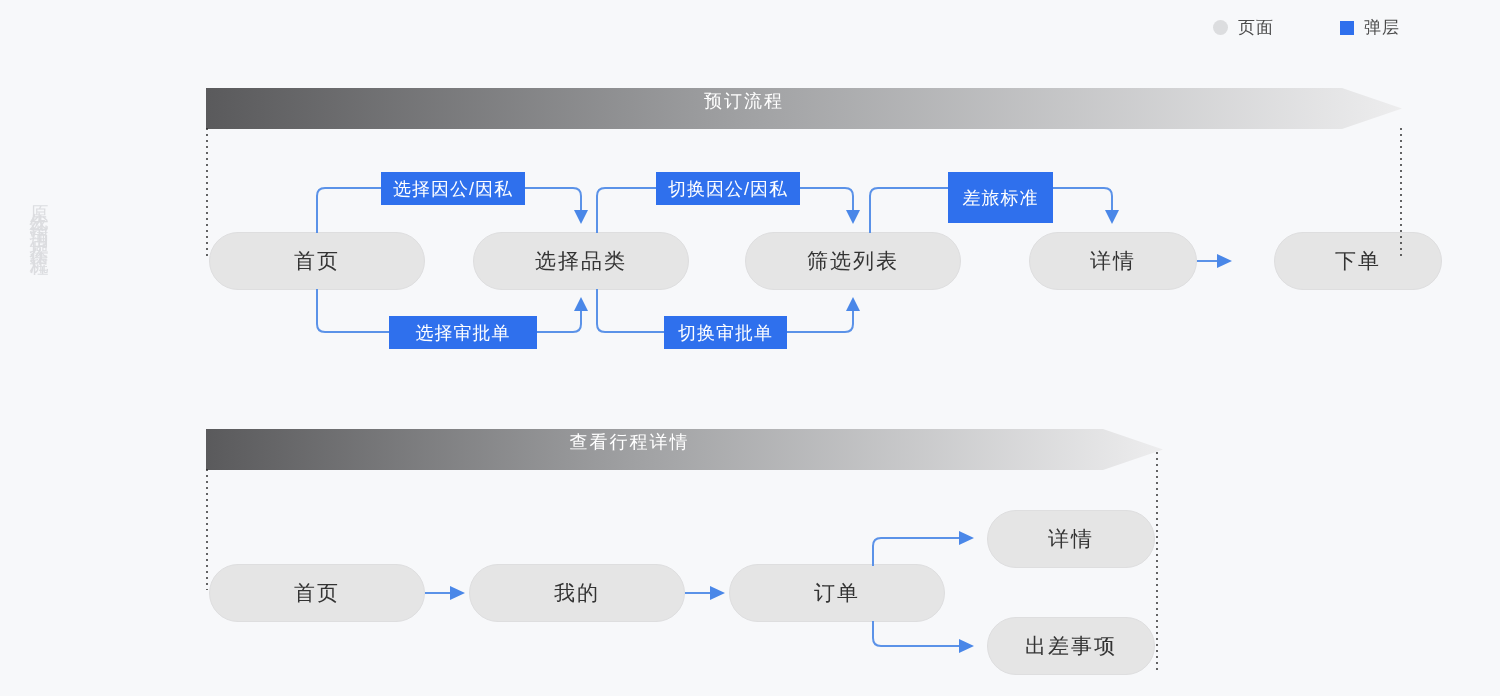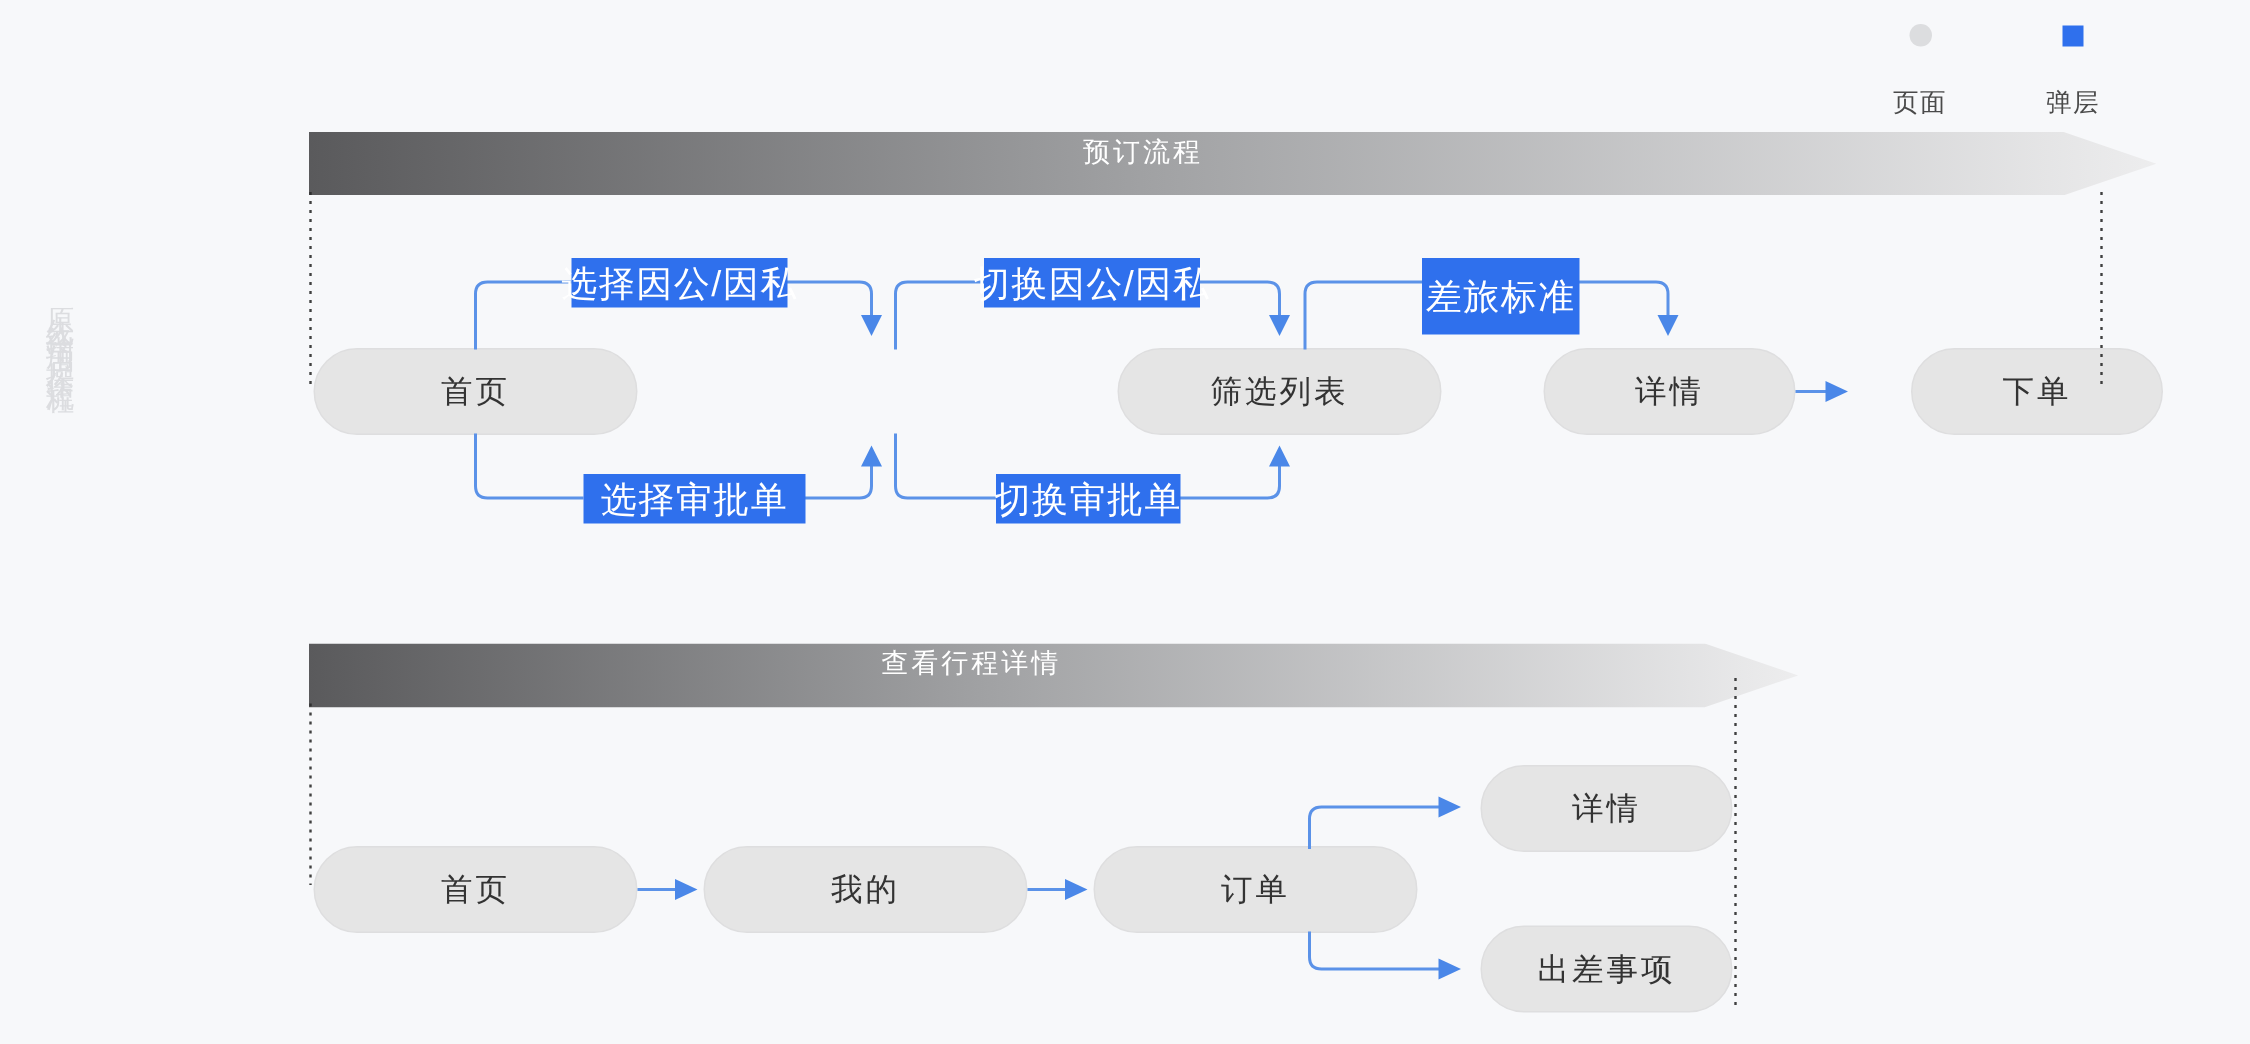--- a/index.html
+++ b/index.html
@@ -7,38 +7,38 @@
     width:1500px;height:696px;
     background:#f7f8fa;
     font-family:"Liberation Sans","DejaVu Sans",sans-serif;
     overflow:hidden;
     position:relative;
   }
   .canvas{position:absolute;inset:0;}
 
   
   .legend{position:absolute;top:16px;right:100px;display:flex;align-items:center;gap:66px;}
-  .legend-item{display:flex;align-items:center;gap:26px;flex-direction:column;}
+  .legend-item{display:flex;align-items:center;gap:10px;}
   .legend-dot{width:15px;height:15px;border-radius:50%;background:#dcdddf;display:block;}
   .legend-sq{width:14px;height:14px;background:#2f70ed;display:block;}
   .legend-label{font-size:17px;color:#4a4a4a;letter-spacing:1px;}
 
   
   .side-title{
     position:absolute;left:28px;top:190px;
     width:30px;
     font-size:19px;letter-spacing:6px;line-height:1.95;
     color:#dcdde0;
     writing-mode:vertical-rl;
     text-orientation:upright;
     white-space:nowrap;
   }
 
   
-  .banner{position:absolute;height:25px;padding-left:36px;}
+  .banner{position:absolute;height:25px;}
   .banner .bg{position:absolute;inset:0;}
   .banner .txt{
     position:absolute;inset:0;
     display:flex;align-items:center;justify-content:center;
     color:#ffffff;font-size:18px;letter-spacing:2px;
     padding-right:60px;box-sizing:border-box;
   }
   #banner1{left:206px;top:88px;width:1196px;}
   #banner1 .txt{padding-right:120px;}
   #banner2{left:206px;top:429px;width:957px;}
@@ -53,21 +53,21 @@
     display:flex;align-items:center;justify-content:center;
     color:#333333;font-size:21px;letter-spacing:2px;
     box-sizing:border-box;
   }
 
   
   .blabel{
     position:absolute;
     background:#2f70ed;
     color:#ffffff;
-    font-size:24px;letter-spacing:1px;
+    font-size:18px;letter-spacing:1px;
     display:flex;align-items:center;justify-content:center;
     padding:5px 9px;
     box-sizing:border-box;
     white-space:nowrap;
     z-index:4;
   }
 
   
   svg.layer{position:absolute;left:0;top:0;width:1500px;height:696px;overflow:visible;}
   svg.layer.links{z-index:2;}
@@ -162,20 +162,21 @@
           <stop offset="0.45" stop-color="#a0a1a3"></stop>
           <stop offset="1" stop-color="#ededee"></stop>
         </linearGradient>
       </defs>
       <polygon points="0,0 897,0 957,20.5 897,41 0,41" fill="url(#g2)"></polygon>
     </svg>
     <div class="txt">查看行程详情</div>
   </div>
 
   <div class="node" style="left:209px;top:232px;width:216px;height:58px;">首页</div>
+  <div class="node" style="left:473px;top:232px;width:216px;height:58px;">选择品类</div>
   <div class="node" style="left:745px;top:232px;width:216px;height:58px;">筛选列表</div>
   <div class="node" style="left:1029px;top:232px;width:168px;height:58px;">详情</div>
   <div class="node" style="left:1274px;top:232px;width:168px;height:58px;">下单</div>
 
   <div class="blabel" style="left:381px;top:172px;width:144px;height:33px;">选择因公/因私</div>
   <div class="blabel" style="left:656px;top:172px;width:144px;height:33px;">切换因公/因私</div>
   <div class="blabel" style="left:948px;top:172px;width:105px;height:51px;">差旅标准</div>
   <div class="blabel" style="left:389px;top:316px;width:148px;height:33px;">选择审批单</div>
   <div class="blabel" style="left:664px;top:316px;width:123px;height:33px;">切换审批单</div>
 

